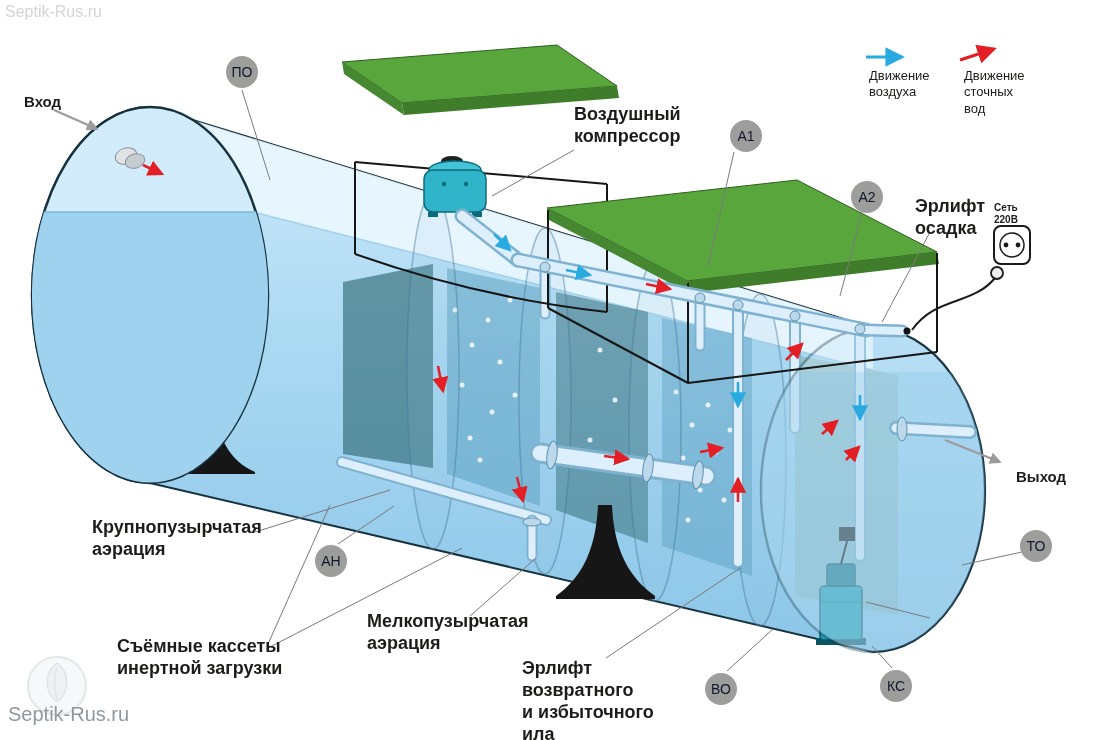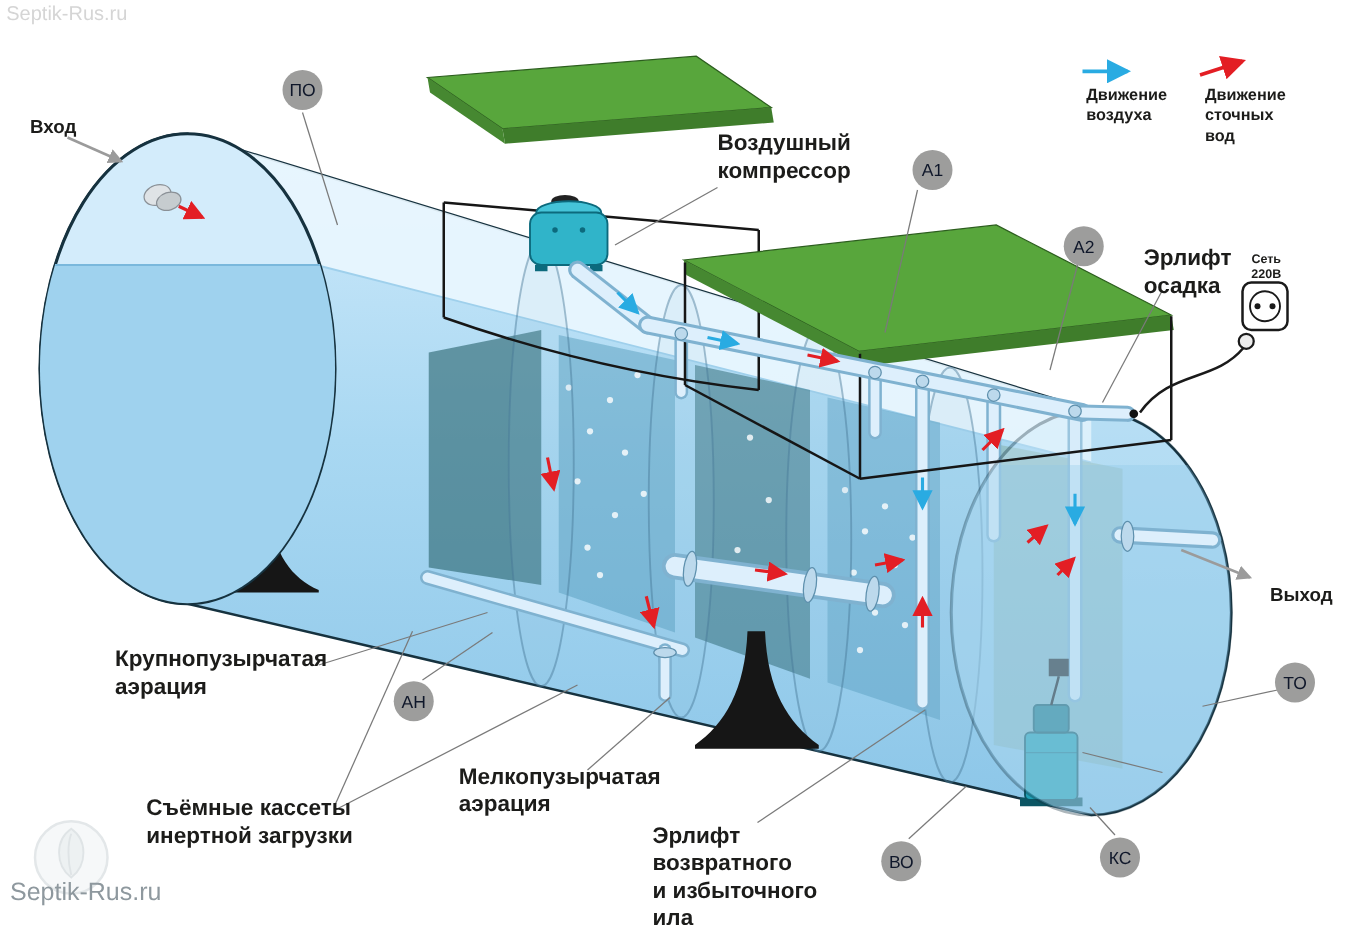--- a/index.html
+++ b/index.html
@@ -2,22 +2,22 @@
 <html><head>
 <meta charset="utf-8">
 <style>
   *{margin:0;padding:0;box-sizing:border-box}
   html,body{background:#ffffff}
   body{font-family:"Liberation Sans",sans-serif}
   .stage{position:relative;width:1095px;height:740px;background:#fff;overflow:hidden}
   .scene{position:absolute;left:0;top:0}
   .lbl{position:absolute;font-weight:700;font-size:18px;line-height:1.22;color:#1c1c1a;white-space:pre-line}
   .lbl.big{font-size:15px}
-  .lbl.tiny{font-size:10px;line-height:1.15;text-align:center}
-  .legend-label{position:absolute;font-weight:700;font-size:13px;line-height:1.25;color:#1c1c1a;white-space:pre-line}
+  .lbl.tiny{font-size:10px;line-height:1.15;text-align:left}
+  .legend-label{position:absolute;font-weight:400;font-size:13px;line-height:1.25;color:#1c1c1a;white-space:pre-line}
   .badge{position:absolute;width:32px;height:32px;border-radius:50%;background:#9d9d9c;color:#0f172a;
          font-weight:400;font-size:14px;display:flex;align-items:center;justify-content:center}
   .wm{position:absolute;font-weight:400}
   .wm-top{left:5px;top:3px;font-size:16px;color:#d5d5d5}
   .wm-bottom{left:8px;top:703px;font-size:20px;color:#8e989e}
 </style>
 </head>
 <body>
 
 <div class="stage">

